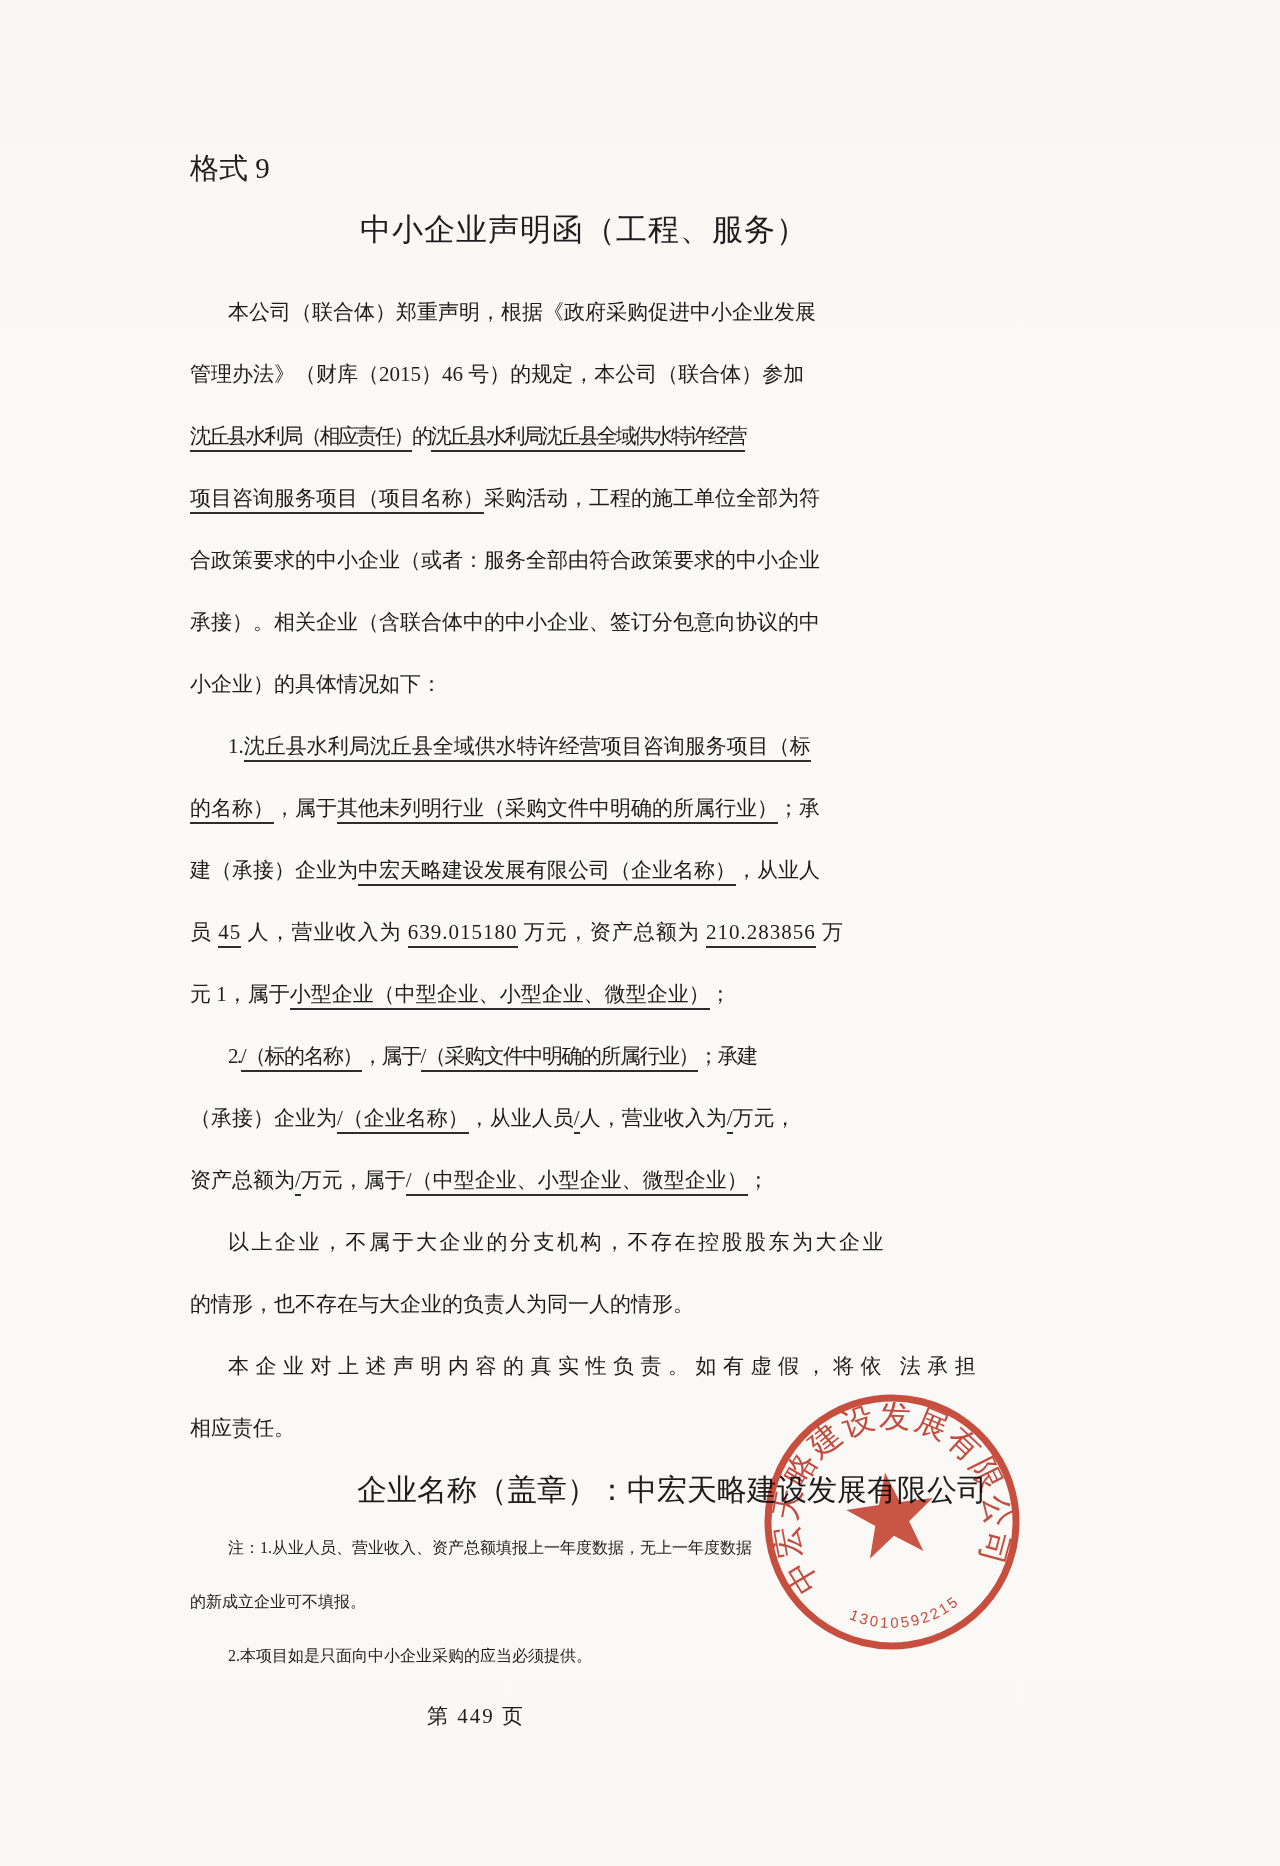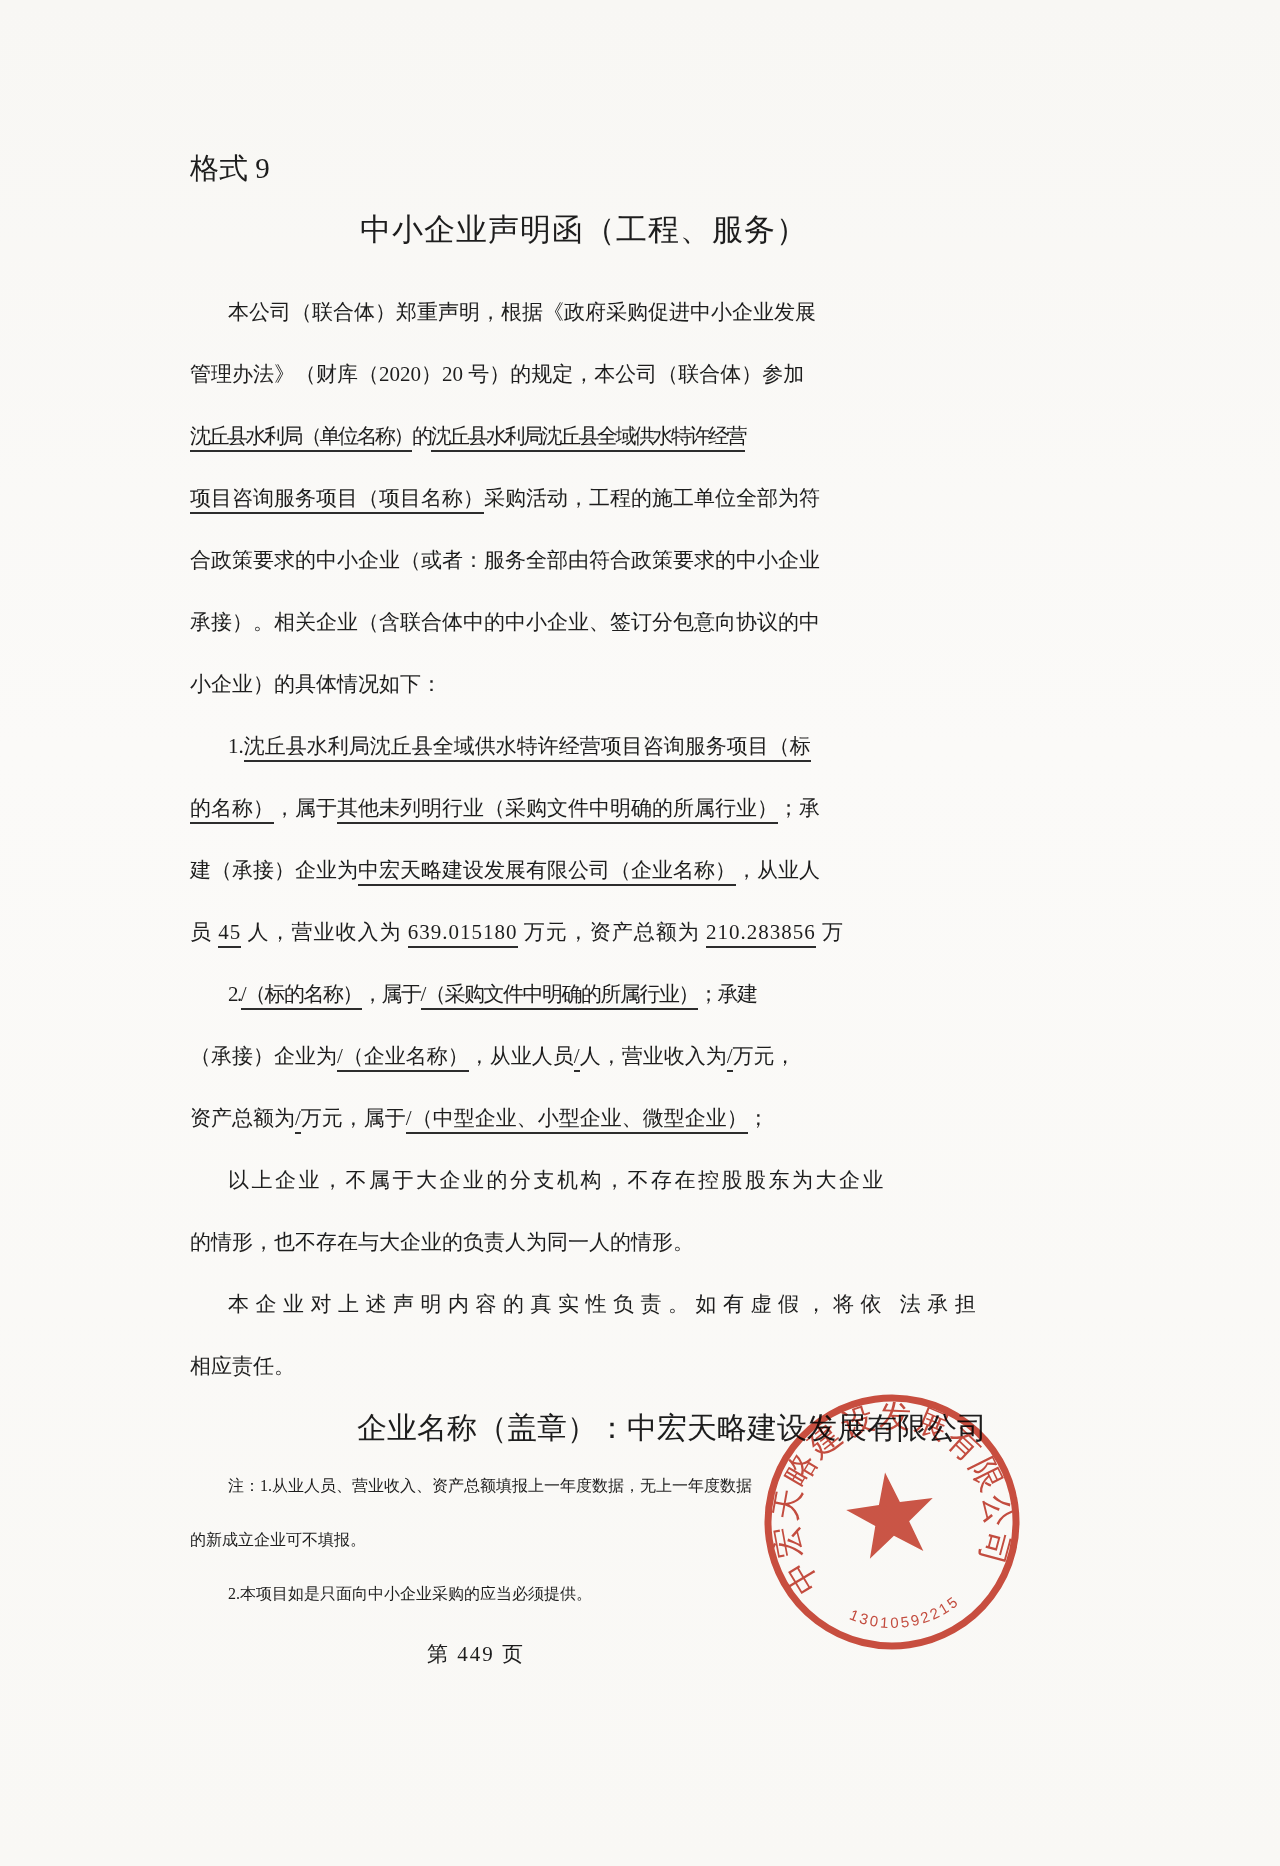--- a/index.html
+++ b/index.html
@@ -31,30 +31,31 @@
   .seal text { font-family:"Liberation Sans","DejaVu Sans",sans-serif; }
 </style>
 </head>
 <body>
 
 <div class="page">
   <div class="content">
       <div class="line fmt"><span>格式 9</span></div>
       <div class="line title" style="padding-left: 170px;"><span>中小企业声明函（工程、服务）</span></div>
       <div class="line body" style="padding-left: 38px;"><span>本公司（联合体）郑重声明，根据《政府采购促进中小企业发展</span></div>
-      <div class="line body"><span>管理办法》（财库（2020）20 号）的规定，本公司（联合体）参加</span></div>
-      <div class="line body" style="letter-spacing: -2.5px;"><span class="u">沈丘县水利局（单位名称）</span><span>的</span><span class="u">沈丘县水利局沈丘县全域供水特许经营</span></div>
+      <div class="line body"><span>管理办法》（财库（2015）46 号）的规定，本公司（联合体）参加</span></div>
+      <div class="line body" style="letter-spacing: -2.5px;"><span class="u">沈丘县水利局（相应责任）</span><span>的</span><span class="u">沈丘县水利局沈丘县全域供水特许经营</span></div>
       <div class="line body"><span class="u">项目咨询服务项目（项目名称）</span><span>采购活动，工程的施工单位全部为符</span></div>
       <div class="line body"><span>合政策要求的中小企业（或者：服务全部由符合政策要求的中小企业</span></div>
       <div class="line body"><span>承接）。相关企业（含联合体中的中小企业、签订分包意向协议的中</span></div>
       <div class="line body"><span>小企业）的具体情况如下：</span></div>
       <div class="line body" style="padding-left: 38px;"><span>1.</span><span class="u">沈丘县水利局沈丘县全域供水特许经营项目咨询服务项目（标</span></div>
       <div class="line body"><span class="u">的名称）</span><span>，属于</span><span class="u">其他未列明行业（采购文件中明确的所属行业）</span><span>；承</span></div>
       <div class="line body"><span>建（承接）企业为</span><span class="u">中宏天略建设发展有限公司（企业名称）</span><span>，从业人</span></div>
       <div class="line body" style="letter-spacing: 1px;"><span>员 </span><span class="u">45</span><span> 人，营业收入为 </span><span class="u">639.015180</span><span> 万元，资产总额为 </span><span class="u">210.283856</span><span> 万</span></div>
+      <div class="line body"><span>元 1，属于</span><span class="u">小型企业（中型企业、小型企业、微型企业）</span><span>；</span></div>
       <div class="line body" style="padding-left: 38px; letter-spacing: -1.5px;"><span>2.</span><span class="u">/（标的名称）</span><span>，属于</span><span class="u">/（采购文件中明确的所属行业）</span><span>；承建</span></div>
       <div class="line body"><span>（承接）企业为</span><span class="u">/（企业名称）</span><span>，从业人员</span><span class="u">/</span><span>人，营业收入为</span><span class="u">/</span><span>万元，</span></div>
       <div class="line body"><span>资产总额为</span><span class="u">/</span><span>万元，属于</span><span class="u">/（中型企业、小型企业、微型企业）</span><span>；</span></div>
       <div class="line body" style="padding-left: 38px; letter-spacing: 2.5px;"><span>以上企业，不属于大企业的分支机构，不存在控股股东为大企业</span></div>
       <div class="line body"><span>的情形，也不存在与大企业的负责人为同一人的情形。</span></div>
       <div class="line body" style="padding-left: 38px; letter-spacing: 6.5px;"><span>本企业对上述声明内容的真实性负责。如有虚假，将依 法承担</span></div>
       <div class="line body"><span>相应责任。</span></div>
       <div class="line sig" style="padding-left: 167px;"><span>企业名称（盖章）：中宏天略建设发展有限公司</span></div>
       <div class="line note" style="padding-left: 38px;"><span>注：1.从业人员、营业收入、资产总额填报上一年度数据，无上一年度数据</span></div>
       <div class="line note"><span>的新成立企业可不填报。</span></div>

